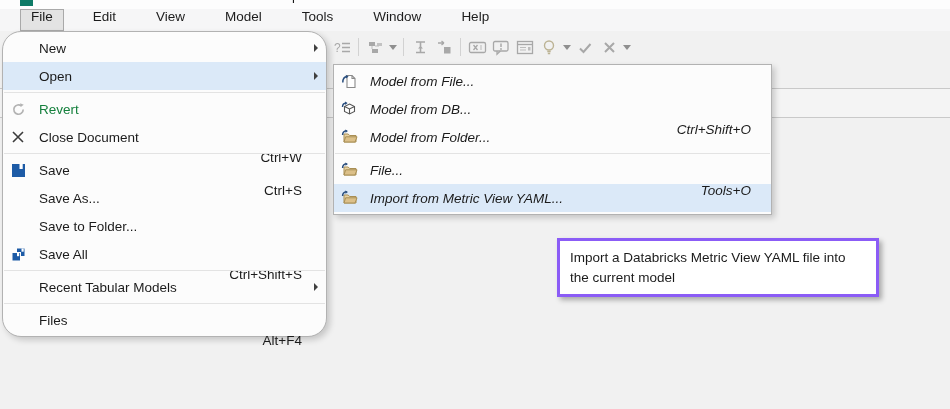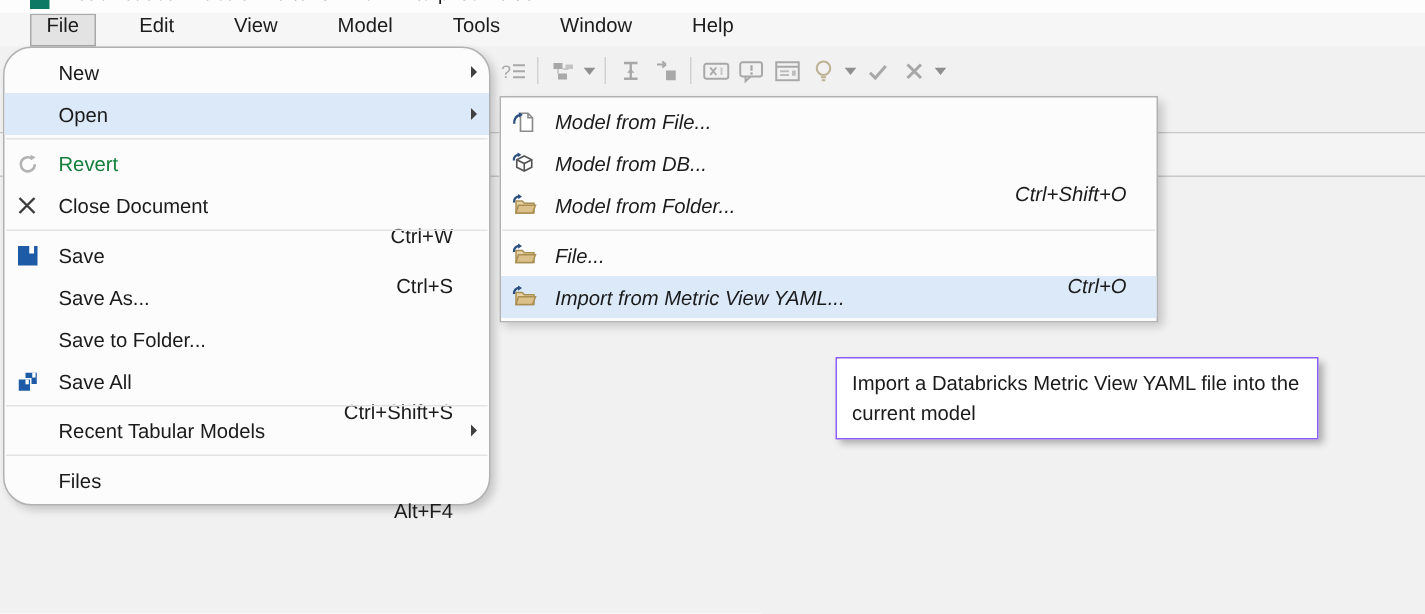--- a/index.html
+++ b/index.html
@@ -36,21 +36,21 @@
   .mi .sc{margin-left:auto;margin-right:6px;white-space:nowrap;margin-top:41px;}
   .mi .arr{width:16px;flex:none;display:flex;align-items:center;justify-content:center;}
   .mi .arr i{width:0;height:0;border-left:4px solid #404040;border-top:4px solid transparent;border-bottom:4px solid transparent;}
   .open-menu .mi .sc{margin-right:18px;}
   .mi.hl{background:#dbe9f8;}
   .mi.disabled .lbl{color:#15803d;}
   .msep{height:5px;position:relative;}
   .msep::after{content:"";position:absolute;left:1px;right:1px;top:2px;height:1px;background:#e3e3e3;}
 
   
-  .tooltip{position:absolute;left:557px;top:238px;width:322px;box-sizing:border-box;background:#ffffff;border:1px solid #8b5cf6;box-shadow:3px 3px 5px rgba(0,0,0,.3);padding:7px 10px;font-size:13.5px;line-height:1.45;color:#1b1b1b;z-index:12;}
+  .tooltip{position:absolute;left:557px;top:238px;width:322px;box-sizing:border-box;background:#ffffff;border:3px solid #8b5cf6;box-shadow:3px 3px 5px rgba(0,0,0,.3);padding:7px 10px;font-size:13.5px;line-height:1.45;color:#1b1b1b;z-index:12;}
 
   svg{display:block;}
 </style>
 </head>
 <body>
 
 <div class="app">
 
   <div class="titlebar">
     <span class="logo"></span>
@@ -306,21 +306,21 @@
     <div class="mi">
       <span class="ic">
         <svg width="17" height="16" viewBox="0 0 17 16">
             <path d="M3 5h4.2l1.4 1.5H15V13H3z" fill="#e8d3a4" stroke="#a98f54" stroke-width="1"></path>
             <path d="M4.6 7.8H16L14 13H3z" fill="#dcc089" stroke="#a98f54" stroke-width="1"></path>
             <path d="M1.6 6C1.6 3.2 3.2 2 5.6 1.8" fill="none" stroke="#2b4f7e" stroke-width="1.5"></path>
             <path d="M4.3 0.4L7 2l-2.5 1.8z" fill="#2b4f7e"></path>
           </svg>
       </span>
       <span class="lbl">File...</span>
-      <span class="sc">Ctrl+O</span>
+      <span class="sc">Tools+O</span>
     </div>
     <div class="mi hl">
       <span class="ic">
         <svg width="17" height="16" viewBox="0 0 17 16">
             <path d="M3 5h4.2l1.4 1.5H15V13H3z" fill="#e8d3a4" stroke="#a98f54" stroke-width="1"></path>
             <path d="M4.6 7.8H16L14 13H3z" fill="#dcc089" stroke="#a98f54" stroke-width="1"></path>
             <path d="M1.6 6C1.6 3.2 3.2 2 5.6 1.8" fill="none" stroke="#2b4f7e" stroke-width="1.5"></path>
             <path d="M4.3 0.4L7 2l-2.5 1.8z" fill="#2b4f7e"></path>
           </svg>
       </span>

